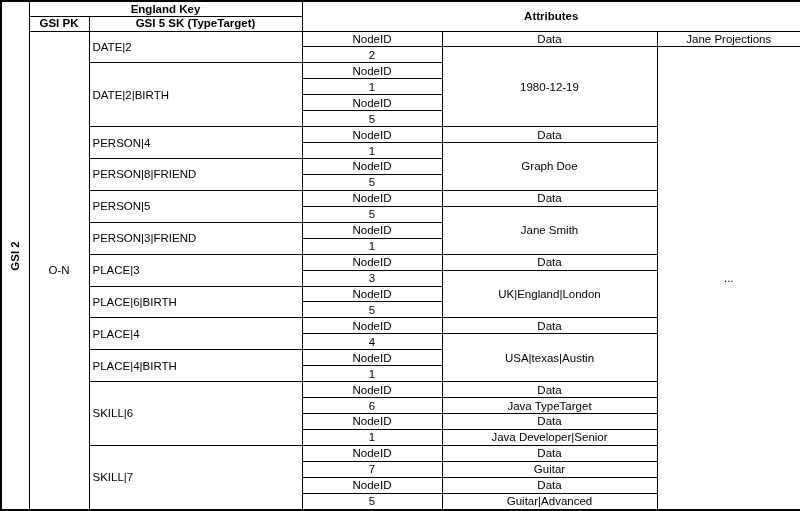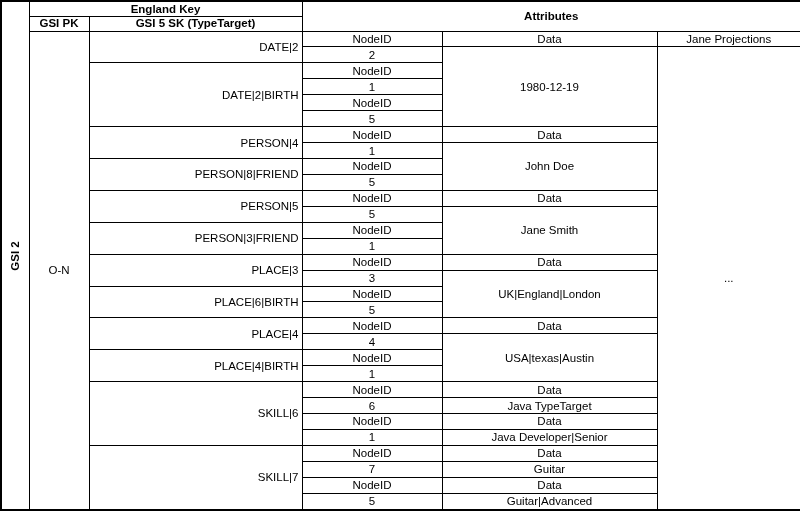--- a/index.html
+++ b/index.html
@@ -23,21 +23,21 @@
     background:#fff;
     color:#000;
   }
   tr.hrow { height:15px; }
   
   td.mg { background:#d9d9d9; text-align:center; font-weight:bold; }
   
   td.lg { background:#f1f1f1; text-align:center; font-weight:normal; }
   
   td.c { text-align:center; }
-  td.l { text-align:right; }
+  td.l { text-align:left; }
   
   td.bL { border-left:3px solid #000; }
   
   td.hb { border-bottom:2px solid #000; }
   
   td.gs { border-top:3px solid #7f7f7f; }
   
   td.gsi2 { background:#d9d9d9; position:relative; }
   td.gsi2 .rot {
     position:absolute; top:50%; left:50%;
@@ -104,21 +104,21 @@
         </tr>
 
     <tr>
       <td class="l" rowspan="2">PERSON|4</td>
       <td class="lg bL">NodeID</td>
       <td class="lg">Data</td>
     </tr>
 
     <tr>
       <td class="c bL">1</td>
-      <td class="c" rowspan="3">John Doe</td>
+      <td class="c" rowspan="3">Graph Doe</td>
     </tr>
 
     <tr>
       <td class="l" rowspan="2">PERSON|8|FRIEND</td>
       <td class="lg bL">NodeID</td>
     </tr>
 
     <tr>
           <td class="c bL">5</td>
         </tr>

